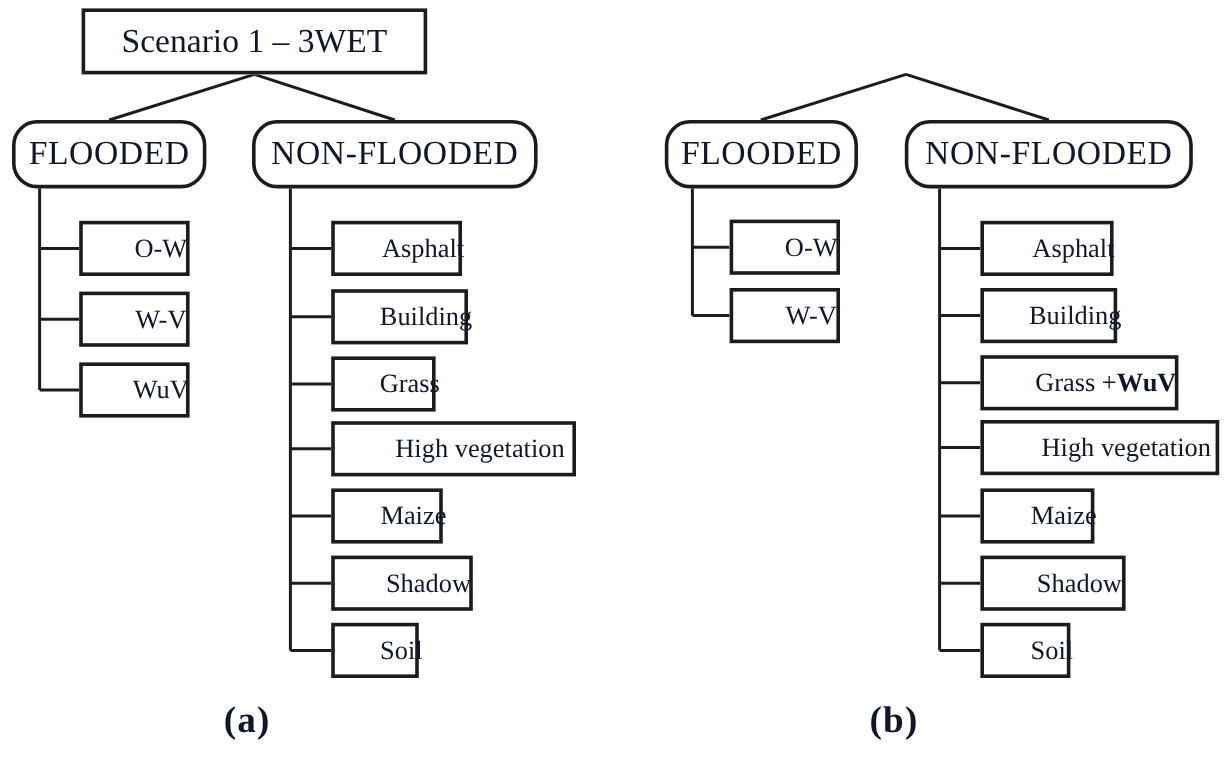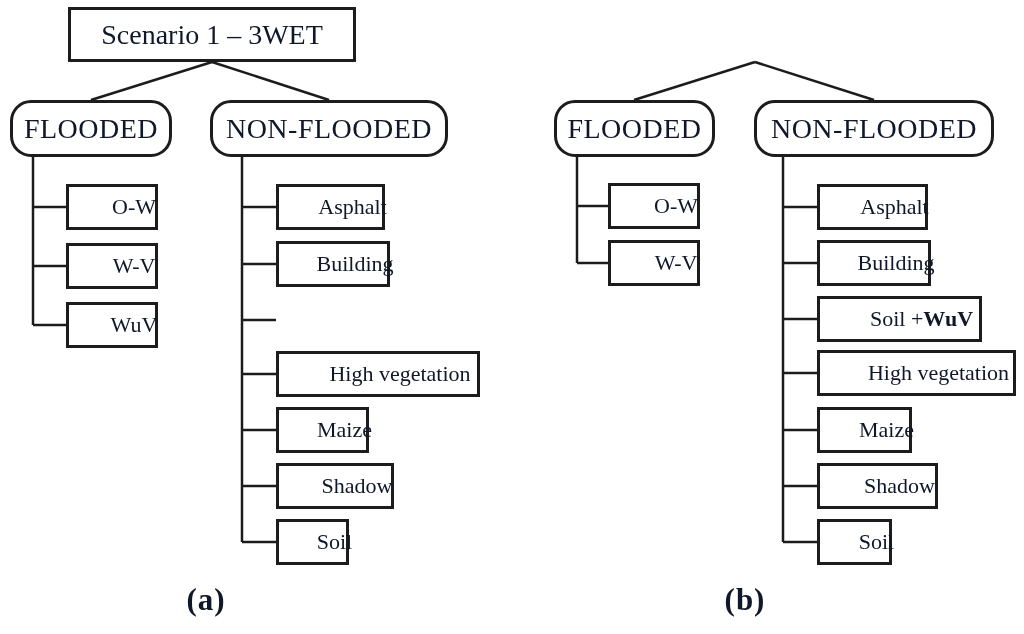--- a/index.html
+++ b/index.html
@@ -86,20 +86,23 @@
   <div class="box leaf-box" style="left:66px;top:302px;width:92px;height:46px">
     <span>WuV</span>
   </div>
 
   <div class="box leaf-box" style="left:276px;top:184px;width:109px;height:46px">
     <span>Asphalt</span>
   </div>
   <div class="box leaf-box" style="left:276px;top:241px;width:114px;height:46px">
     <span>Building</span>
   </div>
+  <div class="box leaf-box" style="left:276px;top:297px;width:87px;height:46px">
+    <span>Grass</span>
+  </div>
   <div class="box leaf-box" style="left:276px;top:351px;width:204px;height:46px">
     <span>High vegetation</span>
   </div>
   <div class="box leaf-box" style="left:276px;top:407px;width:93px;height:46px">
     <span>Maize</span>
   </div>
   <div class="box leaf-box" style="left:276px;top:463px;width:118px;height:46px">
     <span>Shadow</span>
   </div>
   <div class="box leaf-box" style="left:276px;top:519px;width:73px;height:46px">
@@ -124,21 +127,21 @@
     <span>W-V</span>
   </div>
 
   <div class="box leaf-box" style="left:817px;top:184px;width:111px;height:46px">
     <span>Asphalt</span>
   </div>
   <div class="box leaf-box" style="left:817px;top:240px;width:114px;height:46px">
     <span>Building</span>
   </div>
   <div class="box leaf-box" style="left:817px;top:296px;width:165px;height:46px">
-    <span>Soil + </span>
+    <span>Grass + </span>
       <span class="bold">WuV</span>
   </div>
   <div class="box leaf-box" style="left:817px;top:350px;width:199px;height:46px">
     <span>High vegetation</span>
   </div>
   <div class="box leaf-box" style="left:817px;top:407px;width:95px;height:46px">
     <span>Maize</span>
   </div>
   <div class="box leaf-box" style="left:817px;top:463px;width:121px;height:46px">
     <span>Shadow</span>

